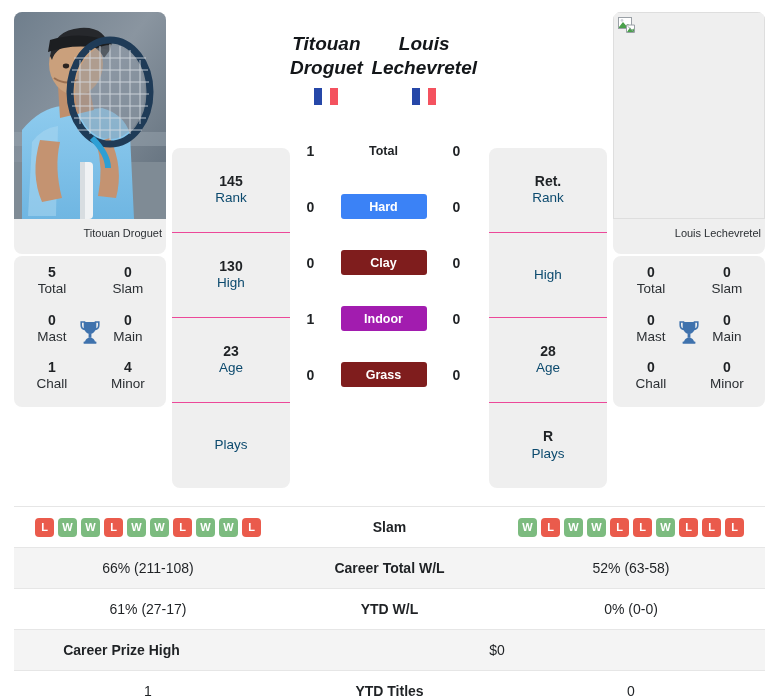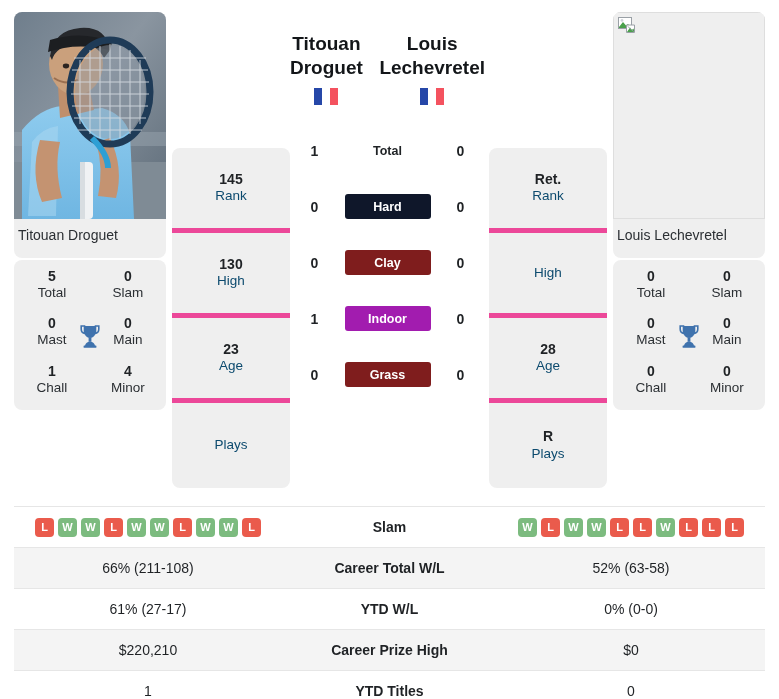--- a/index.html
+++ b/index.html
@@ -33,22 +33,22 @@
   }
   .photo-frame {
     width: 152px;
     height: 207px;
     display: block;
     overflow: hidden;
     position: relative;
     background: #efefef;
   }
   .photo-name {
-    text-align: left;
-    font-size: 14px;
+    text-align: right;
+    font-size: 11px;
     color: #2b2f33;
     padding: 8px 4px 6px 4px;
     line-height: 1.2;
   }
 
   .titles-card {
     background: #efefef;
     border-radius: 8px;
     margin-top: 2px;
     padding: 8px 0 14px 0;
@@ -74,28 +74,28 @@
   
   .ranks-col {
     width: 118px;
     flex: 0 0 118px;
     margin-left: 6px;
     margin-top: 136px;
     background: #efefef;
     border-radius: 8px;
     overflow: hidden;
   }
-  .ranks-col.right { margin-left: 4px; margin-right: 6px; }
+  .ranks-col.right { margin-left: 12px; margin-right: 6px; }
   .rank-block {
     height: 85px;
     display: flex;
     flex-direction: column;
     align-items: center;
     justify-content: center;
-    border-bottom: 5px solid #ec4899;
+    border-bottom: 1px solid #ec4899;
     line-height: 1.25;
   }
   .rank-block:last-child { border-bottom: none; }
   .rank-val { font-size: 14px; font-weight: bold; }
   .rank-lab { font-size: 13.5px; color: #0c4a6e; }
 
   
   .center-col {
     flex: 1 1 auto;
     display: flex;
@@ -120,20 +120,21 @@
   .flag i { display: block; height: 100%; flex: 1 1 33.333%; }
   .flag .b { background: #2647a8; }
   .flag .w { background: #ffffff; }
   .flag .r { background: #f4525f; }
 
   .names-row {
     display: flex;
     width: 100%;
     justify-content: space-between;
     align-items: flex-start;
+    font-style: italic;
   }
 
   
   .surfaces { margin-top: 18px; width: 168px; }
   .srow {
     display: flex;
     align-items: center;
     justify-content: space-between;
     height: 56px;
   }
@@ -361,21 +362,21 @@
       </div>
 
       <div class="surfaces">
         <div class="srow">
           <span class="snum">1</span>
           <span class="sbadge plain">Total</span>
           <span class="snum">0</span>
         </div>
         <div class="srow">
           <span class="snum">0</span>
-          <span class="sbadge" style="background:#0f172a">Hard</span>
+          <span class="sbadge" style="background:#3b82f6">Hard</span>
           <span class="snum">0</span>
         </div>
         <div class="srow">
           <span class="snum">0</span>
           <span class="sbadge" style="background:#7f1d1d">Clay</span>
           <span class="snum">0</span>
         </div>
         <div class="srow">
           <span class="snum">1</span>
           <span class="sbadge" style="background:#a21caf">Indoor</span>
@@ -507,21 +508,20 @@
       <div class="tright">52% (63-58)</div>
     </div>
 
     <div class="trow">
       <div class="tleft">61% (27-17)</div>
       <div class="tmid">YTD W/L</div>
       <div class="tright">0% (0-0)</div>
     </div>
 
     <div class="trow alt">
-      <div class="tleft">$220,210</div>
       <div class="tmid">Career Prize High</div>
       <div class="tright">$0</div>
     </div>
 
     <div class="trow">
       <div class="tleft">1</div>
       <div class="tmid">YTD Titles</div>
       <div class="tright">0</div>
     </div>
 

